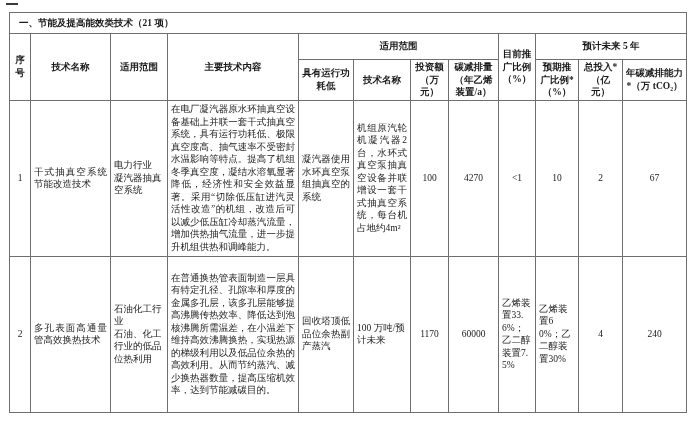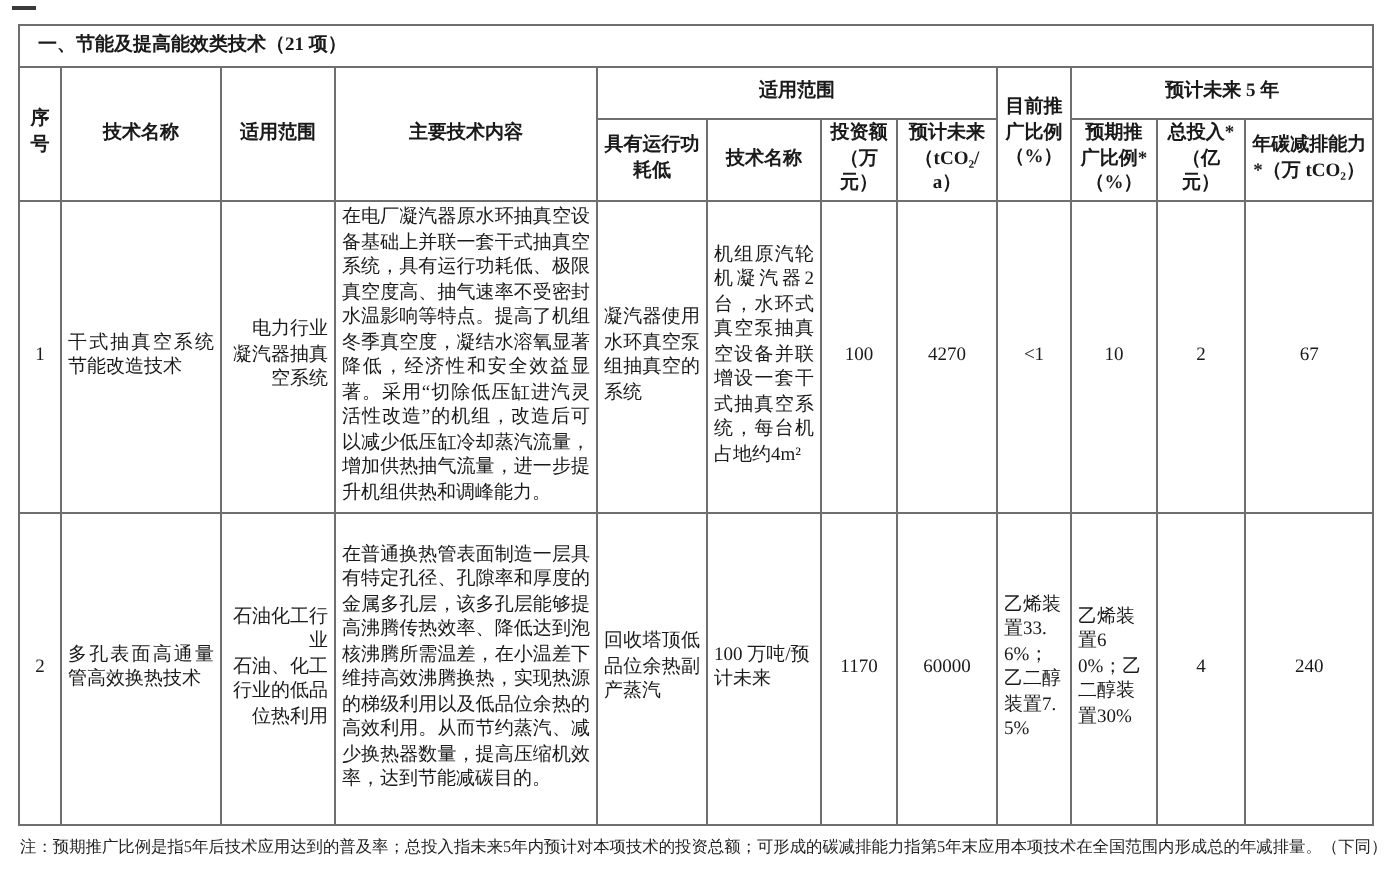--- a/index.html
+++ b/index.html
@@ -33,21 +33,21 @@
   .title-cell{
     font-weight:bold;
     font-size:10.5px;
     text-align:left;
     padding:2px 3px 2px 9px !important;
     height:16px;
   }
   thead th{font-weight:bold;text-align:center;}
   .num{text-align:center;}
   .just{text-align:justify;}
-  .prelines{white-space:pre-line;text-align:right;}
+  .prelines{white-space:pre-line;text-align:left;}
   .leftcell{text-align:left;}
   tr.body-row{height:156px;}
   tr.hdr-top{height:26px;}
   tr.hdr-sub{height:40px;}
   .footnote{
     margin:5px 0 0 10px;
     font-size:8.2px;
     line-height:11px;
     white-space:nowrap;
     color:#222;
@@ -84,21 +84,21 @@
         <th rowspan="2">适用范围</th>
         <th rowspan="2">主要技术内容</th>
         <th colspan="4">适用范围</th>
         <th rowspan="2">目前推广比例（%）</th>
         <th colspan="3">预计未来 5 年</th>
       </tr>
       <tr class="hdr-sub">
         <th>具有运行功耗低</th>
         <th>技术名称</th>
         <th>投资额（万元）</th>
-        <th>预计未来（tCO₂/a）</th>
+        <th>碳减排量（年乙烯装置/a）</th>
         <th>预期推广比例*（%）</th>
         <th>总投入*（亿元）</th>
         <th>年碳减排能力*（万 tCO₂）</th>
       </tr>
     </thead>
     <tbody>
       <tr class="body-row">
         <td class="num">1</td>
         <td class="just">干式抽真空系统节能改造技术</td>
         <td class="prelines">电力行业
@@ -124,14 +124,13 @@
         <td class="num">1170</td>
         <td class="num">60000</td>
         <td class="leftcell">乙烯装置33.6%；乙二醇装置7.5%</td>
         <td class="leftcell">乙烯装置60%；乙二醇装置30%</td>
         <td class="num">4</td>
         <td class="num">240</td>
       </tr>
     </tbody>
   </table>
 
-  <div class="footnote">注：预期推广比例是指5年后技术应用达到的普及率；总投入指未来5年内预计对本项技术的投资总额；可形成的碳减排能力指第5年末应用本项技术在全国范围内形成总的年减排量。（下同）</div>
 </div>
 
 </body></html>

